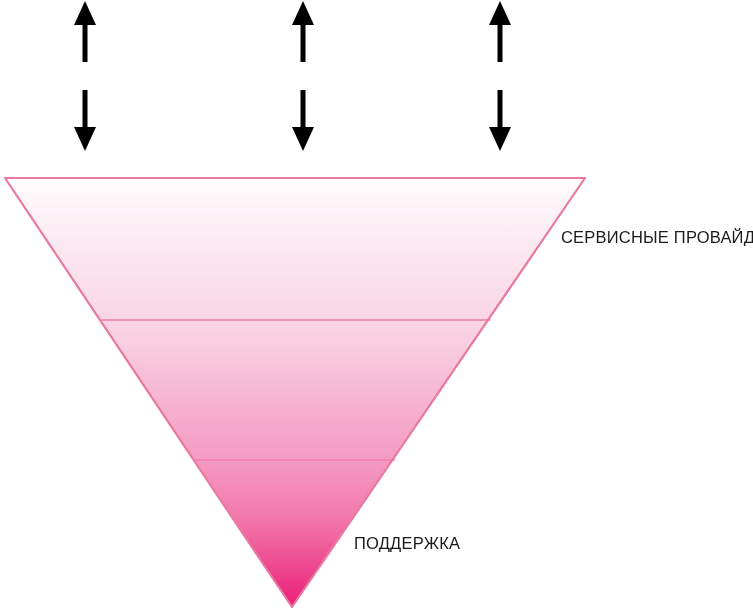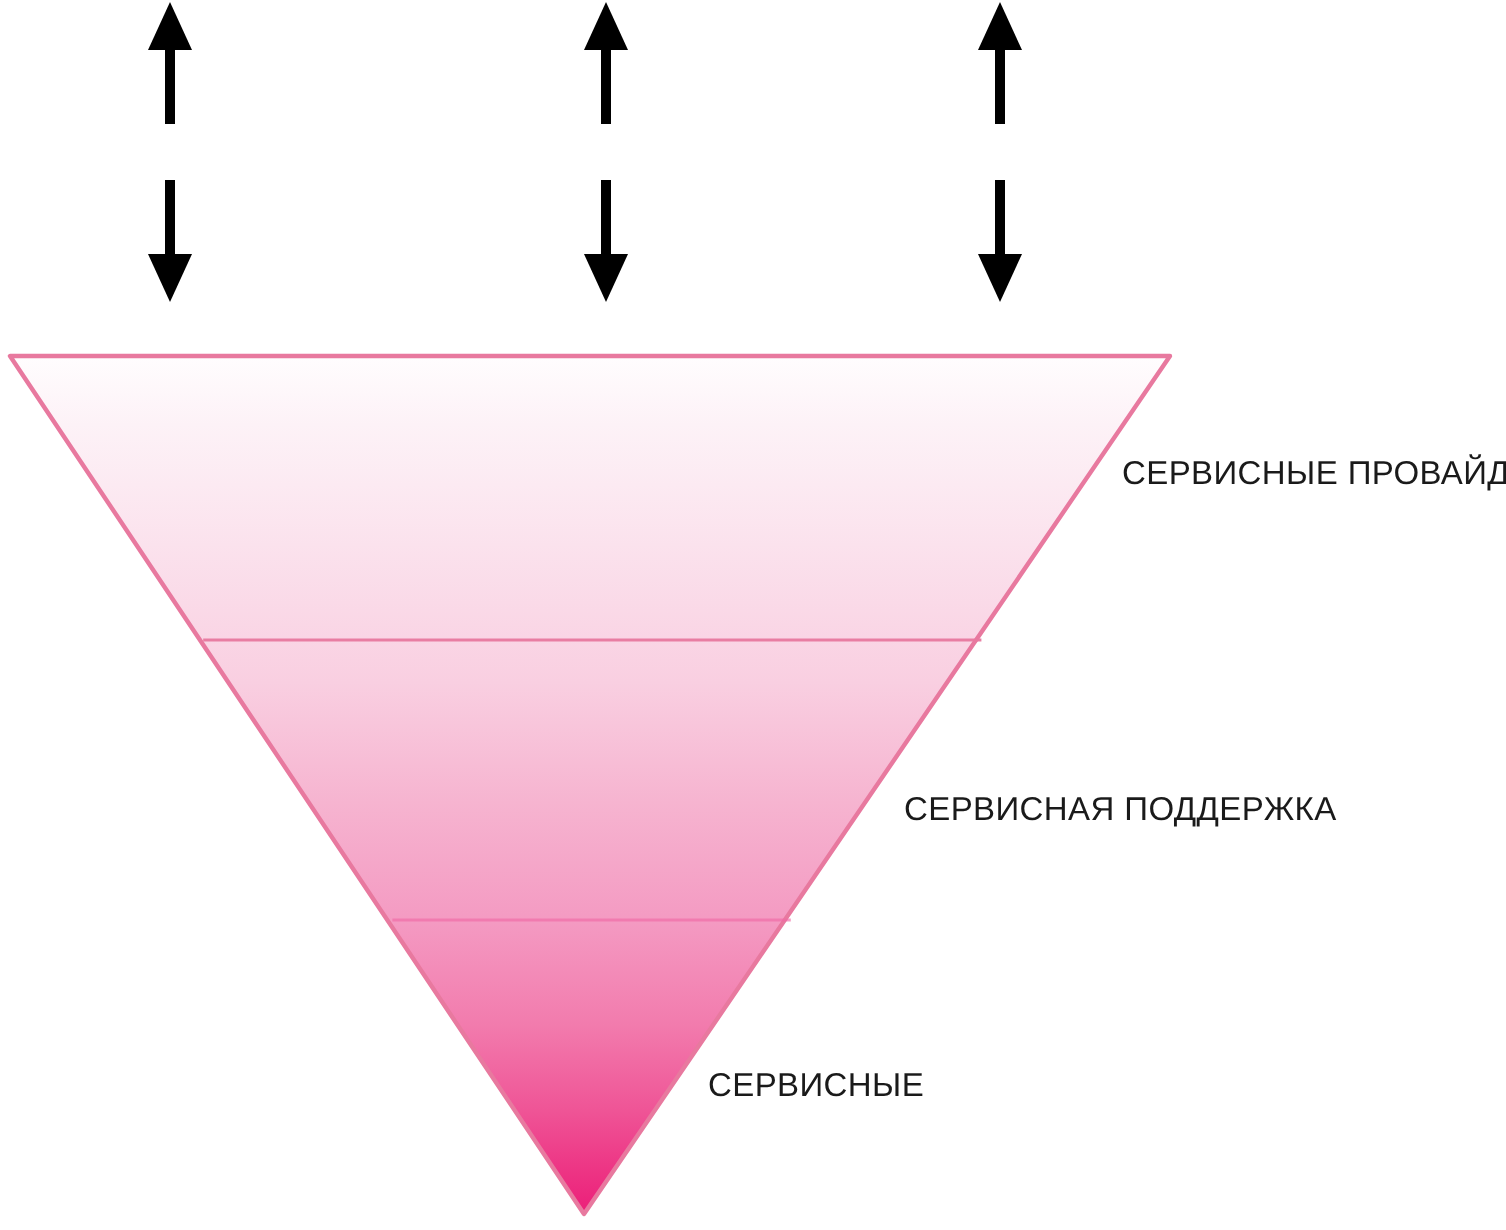--- a/index.html
+++ b/index.html
@@ -105,17 +105,16 @@
       </g>
       <g>
         <rect x="497.5" y="90" width="5" height="42" fill="#000000"></rect>
         <polygon points="500,151 511,127 489,127" fill="#000000"></polygon>
       </g>
     </g>
   </svg>
 
   <div class="tier-label" id="label-service-providers">СЕРВИСНЫЕ ПРОВАЙДЕРЫ</div>
 
-  <div class="tier-label" id="label-service-support">СЕРВИСНАЯ ПОДДЕРЖКА</div>
 
-  <div class="tier-label" id="label-management">СЕРВИСНЫЕ</div>
+  <div class="tier-label" id="label-management">ПОДДЕРЖКА</div>
 
 </div>
 
 </body></html>

